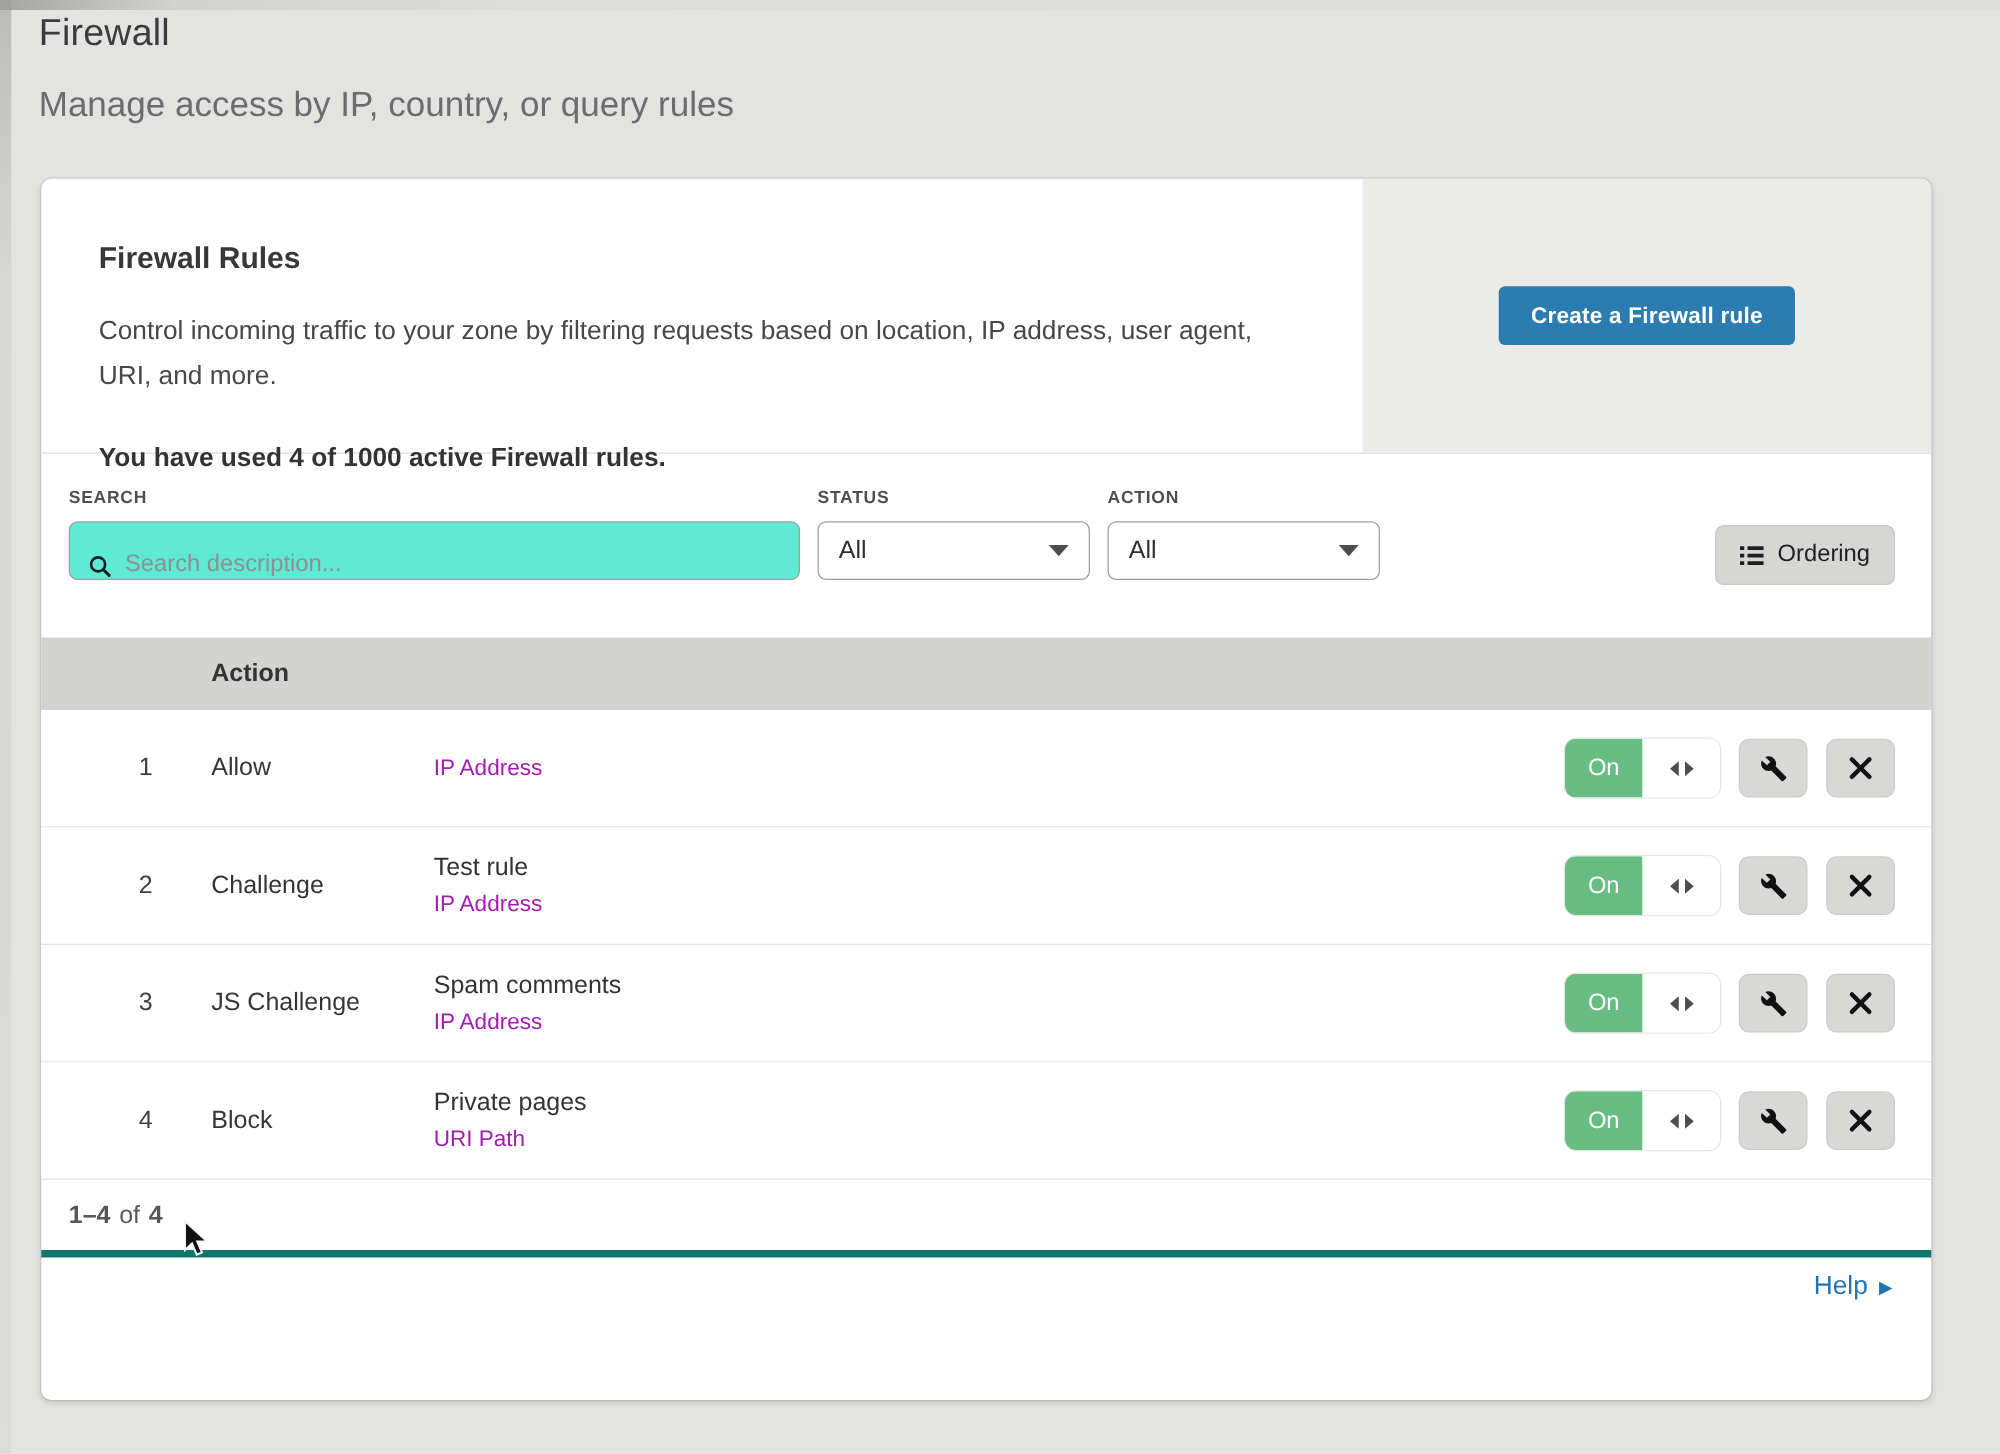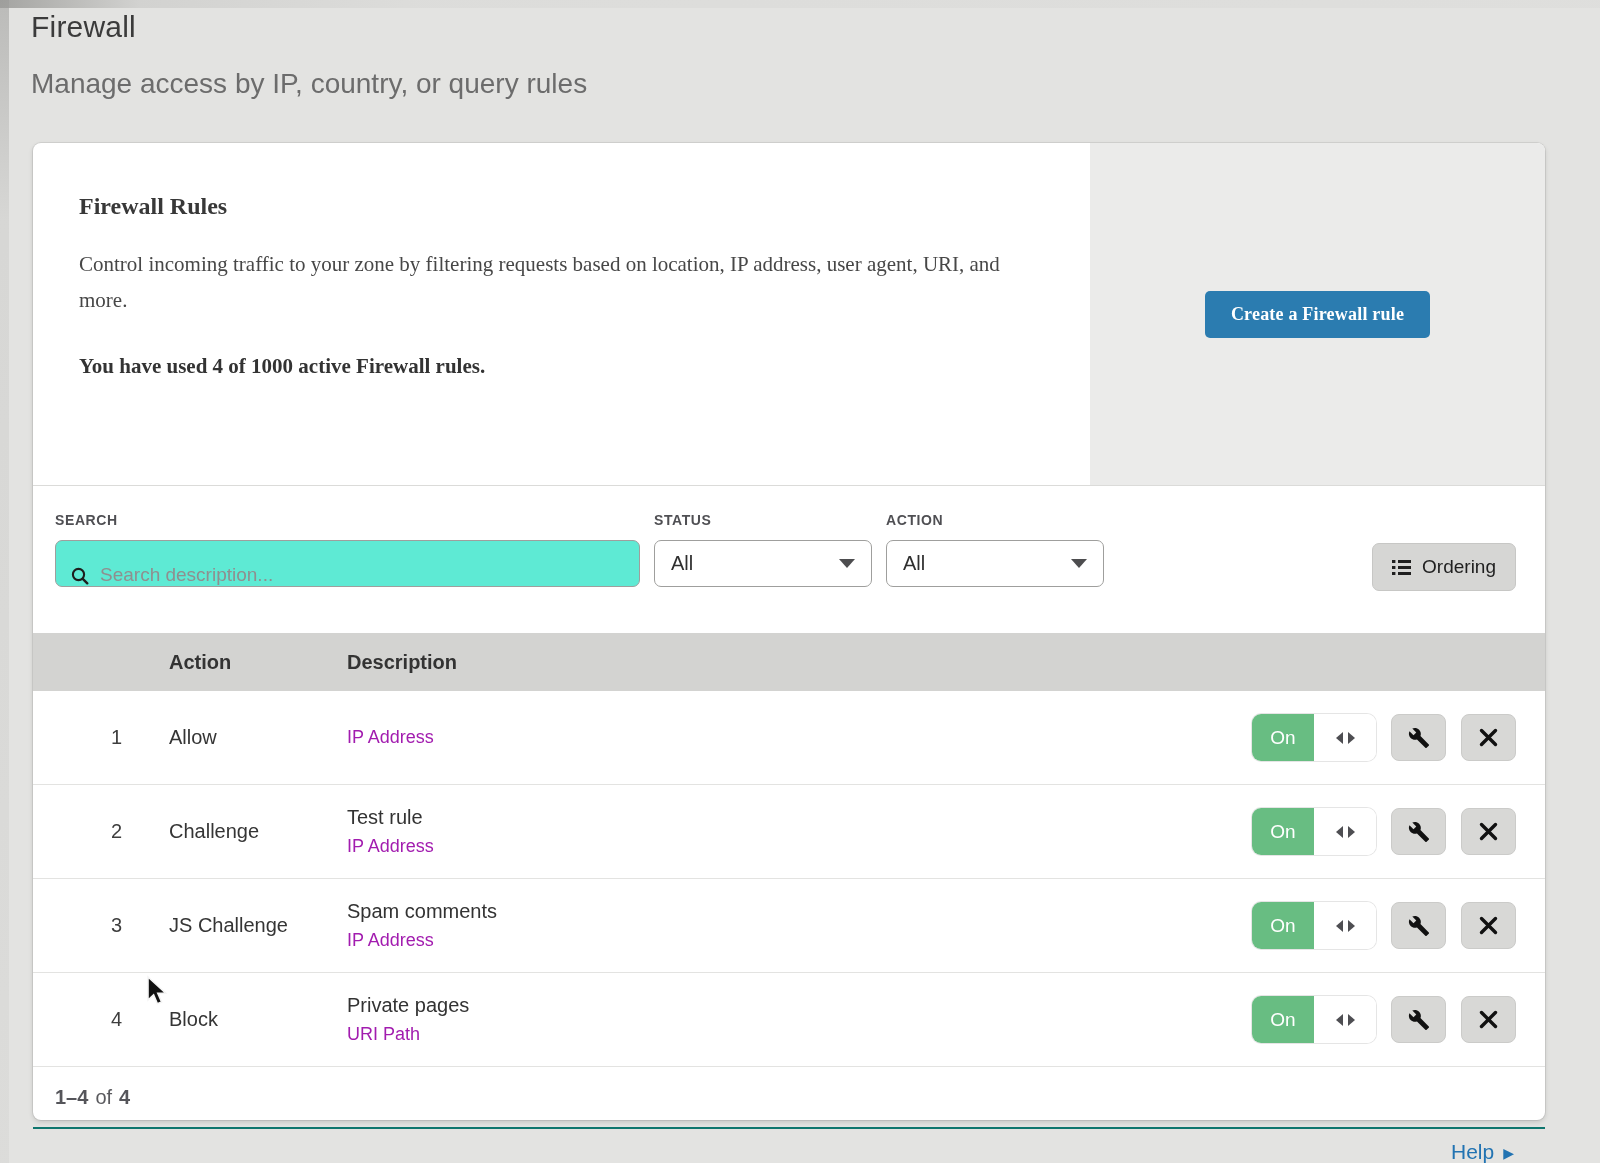--- a/index.html
+++ b/index.html
@@ -20,21 +20,21 @@
   .page-title{font-size:30px;font-weight:500;color:#3b3b3b;letter-spacing:.2px;}
   .page-subtitle{margin-top:24px;font-size:28px;font-weight:400;color:#6c6c6c;}
 
   .card{
     position:absolute;left:33px;top:143px;width:1512px;height:977px;
     background:#ffffff;border-radius:8px;
     box-shadow:0 0 0 1px rgba(0,0,0,.07),0 2px 5px rgba(0,0,0,.14);
   }
 
   
-  .card-top{display:flex;height:343px;border-bottom:1px solid #dbdbd9;font-family:Liberation Serif, serif;}
+  .card-top{display:flex;height:220px;border-bottom:1px solid #dbdbd9;}
   .card-top-left{flex:1;padding:50px 48px 0 46px;}
   .card-heading{font-size:24px;font-weight:700;color:#383838;margin-bottom:26px;}
   .card-desc{font-size:21px;color:#474747;line-height:1.72;max-width:950px;margin-bottom:36px;margin-top:20px;}
   .card-usage{font-size:21px;font-weight:700;color:#333;}
   .card-top-right{width:455px;background:#ebebea;border-radius:0 8px 0 0;
     display:flex;align-items:center;justify-content:center;}
   .btn-primary{
     background:#2b7cb0;color:#fff;border:none;border-radius:5px;cursor:pointer;
     font-family:inherit;font-size:18px;font-weight:600;padding:13px 26px;letter-spacing:.2px;
   }
@@ -77,21 +77,21 @@
   .toggle-knob{width:62px;background:#fff;display:flex;align-items:center;justify-content:center;gap:5px;}
   .tri-l{width:0;height:0;border-top:6px solid transparent;border-bottom:6px solid transparent;
     border-right:7px solid #4e4e52;}
   .tri-r{width:0;height:0;border-top:6px solid transparent;border-bottom:6px solid transparent;
     border-left:7px solid #4e4e52;}
   .btn-square{width:55px;height:47px;border-radius:8px;background:#d8d8d6;border:1px solid #cbcbc9;
     display:flex;align-items:center;justify-content:center;cursor:pointer;padding:0;}
 
   
   .pagination{height:62px;display:flex;align-items:center;gap:7px;padding-left:22px;
-    font-size:20px;color:#5a5a5e;border-bottom:2px solid #0f766e;}
+    font-size:20px;color:#5a5a5e;border-bottom:6px solid #0f766e;}
   .pagination .bold{font-weight:700;color:#55555a;}
   .help-row{height:46px;display:flex;align-items:center;justify-content:flex-end;padding-right:31px;}
   .help-link{display:inline-flex;align-items:center;gap:9px;color:#2173b2;font-size:21px;
     text-decoration:none;cursor:pointer;}
   .help-caret{font-family:"DejaVu Sans",sans-serif;font-size:14px;transform:translateY(1px);}
 
   .cursor{position:absolute;left:144px;top:975px;pointer-events:none;}
 </style>
 </head>
 <body>
@@ -152,21 +152,20 @@
         <rect x="0" y="13" width="3.4" height="3.0" fill="#1f1f1f"></rect>
         <rect x="6" y="13" width="13" height="3.0" fill="#1f1f1f"></rect>
       </svg>
       <span>Ordering</span>
     </button>
   </div>
 
   <div class="thead row-grid">
     <div></div>
     <div>Action</div>
-    <div>Description</div>
     <div></div>
   </div>
 
   <div class="trow row-grid">
     <div class="cell-num">1</div>
     <div class="cell-action">Allow</div>
     <div class="cell-desc">
       <div class="desc-sub">IP Address</div>
     </div>
     <div class="cell-controls">

